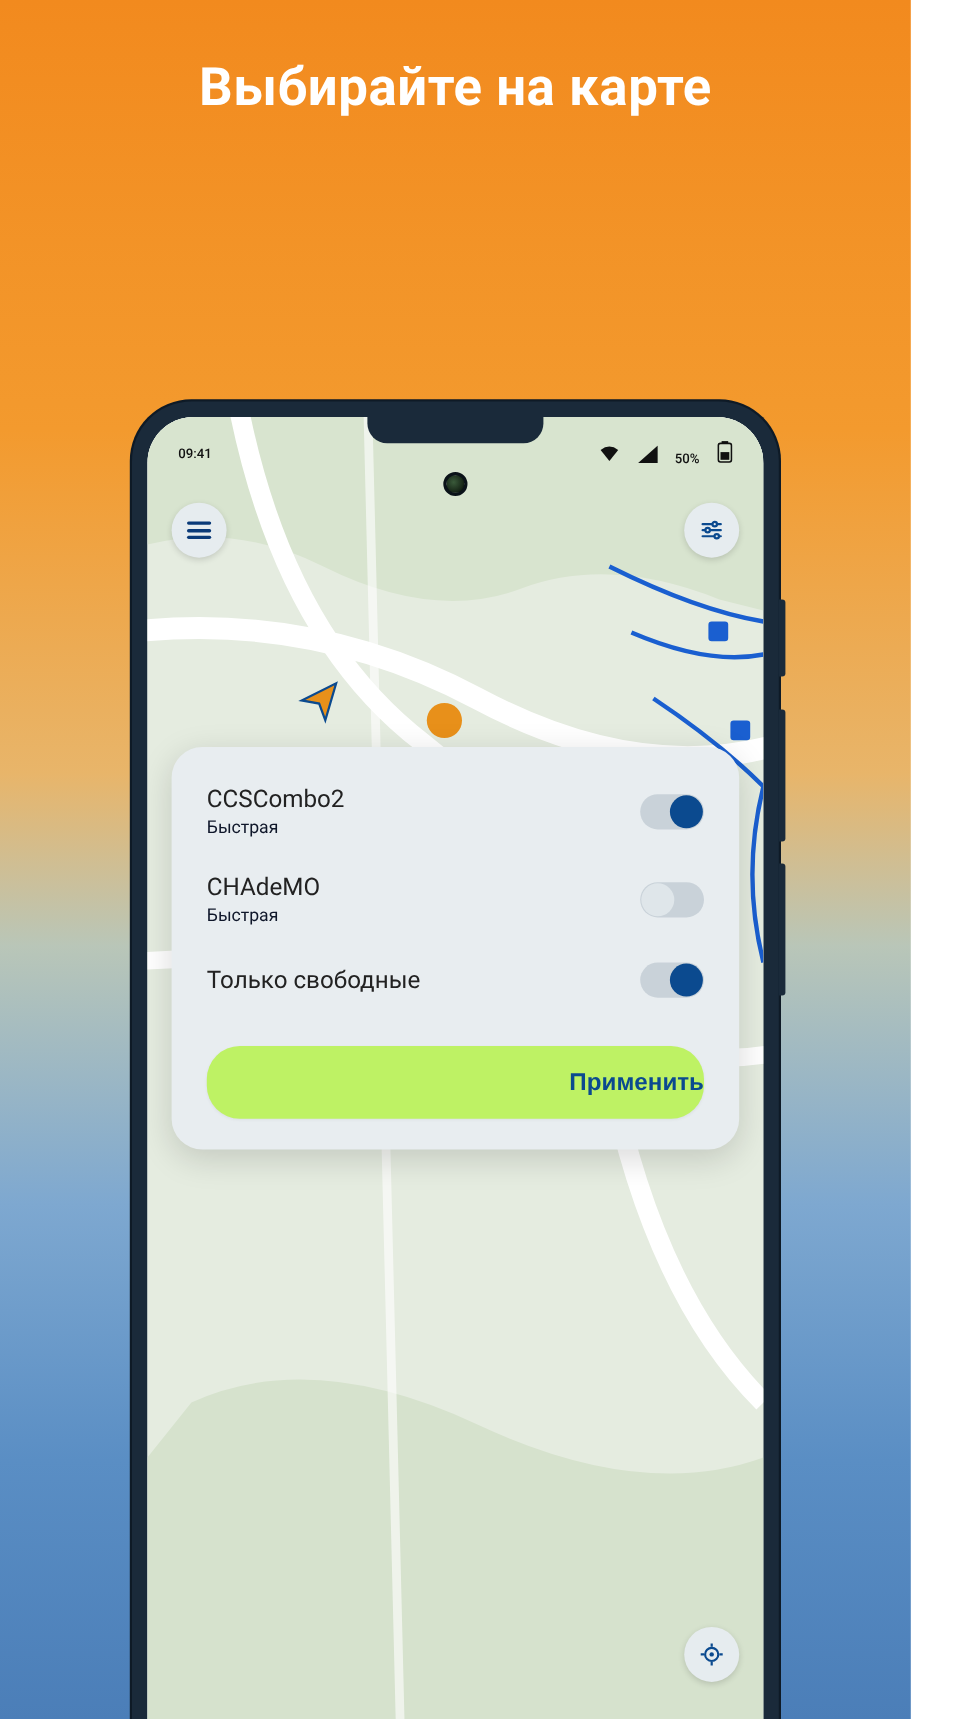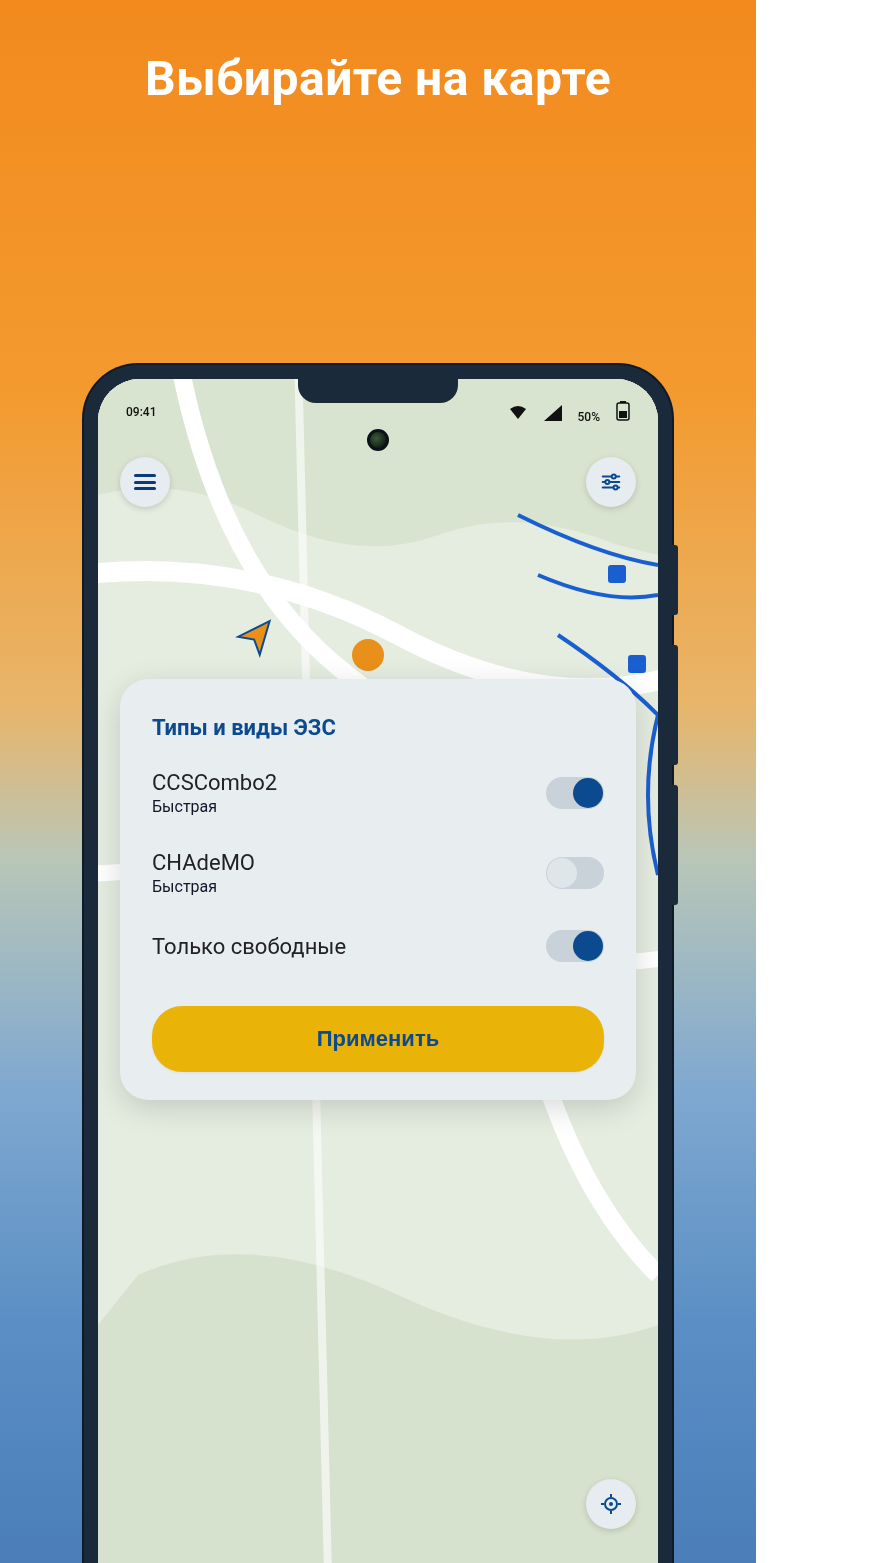--- a/index.html
+++ b/index.html
@@ -1,18 +1,18 @@
 <!DOCTYPE html>
 <html><head>
 <meta charset="utf-8">
 <style>
 * { margin: 0; padding: 0; box-sizing: border-box; }
 html, body { width: 880px; height: 1563px; overflow: hidden; font-family: -apple-system, BlinkMacSystemFont, 'Segoe UI', Roboto, Arial, sans-serif; }
 .page-bg {
-  width: 756px; height: 1563px;
+  width: 828px; height: 1563px;
   background: linear-gradient(180deg, #f28a1e 0%, #f39a2e 25%, #e8b56a 45%, #b9c6b8 55%, #7ea8d0 70%, #5a8ec4 85%, #4b7eb8 100%);
   position: relative;
 }
 .hero { padding: 50px 58px 0 58px; color: #fff; text-align: left; }
 .hero-title { font-size: 48px; font-weight: 700; text-align: center; margin-bottom: 28px; letter-spacing: 0.5px; }
 .hero-desc { font-size: 28px; line-height: 1.55; font-weight: 400; }
 
 
 .phone-wrap { position: absolute; left: 50%; transform: translateX(-50%); top: 365px; width: 588px; height: 1220px; }
 .phone-shell {
@@ -77,21 +77,21 @@
 .opt-row { display: flex; justify-content: space-between; align-items: center; margin-bottom: 34px; }
 .opt-row:last-of-type { margin-bottom: 44px; }
 .opt-labels .main { font-size: 22px; color: #222; font-weight: 400; }
 .opt-labels .sub { font-size: 16px; margin-top: 2px; }
 .sub-slow { color: #1a5aa0; }
 .sub-fast { color: #0f172a; }
 .toggle { width: 58px; height: 32px; background: #c9d2d9; border-radius: 16px; position: relative; }
 .toggle .knob { position: absolute; width: 30px; height: 30px; border-radius: 50%; top: 1px; transition: none; }
 .toggle.on .knob { right: 1px; background: #0b4a8f; }
 .toggle.off .knob { left: 1px; background: #dfe6ea; }
-.apply-btn { width: 100%; background: #eab308; border: none; border-radius: 30px; padding: 20px 0; font-size: 22px; font-weight: 600; color: #0b4a8f; box-shadow: 0 1px 3px rgba(0,0,0,0.06); }
+.apply-btn { width: 100%; background: #bef264; border: none; border-radius: 30px; padding: 20px 0; font-size: 22px; font-weight: 600; color: #0b4a8f; box-shadow: 0 1px 3px rgba(0,0,0,0.06); text-align: right; }
 </style>
 </head>
 <body>
 
 <div class="page-bg">
   <div class="hero">
     <h1 class="hero-title">Выбирайте на карте</h1>
   </div>
 
   <div class="phone-wrap">
@@ -179,21 +179,20 @@
             <circle cx="12" cy="12" r="6" fill="none" stroke="#0b4a8f" stroke-width="2"></circle>
             <circle cx="12" cy="12" r="2" fill="#0b4a8f"></circle>
             <line x1="12" y1="2" x2="12" y2="5" stroke="#0b4a8f" stroke-width="2"></line>
             <line x1="12" y1="19" x2="12" y2="22" stroke="#0b4a8f" stroke-width="2"></line>
             <line x1="2" y1="12" x2="5" y2="12" stroke="#0b4a8f" stroke-width="2"></line>
             <line x1="19" y1="12" x2="22" y2="12" stroke="#0b4a8f" stroke-width="2"></line>
           </svg>
         </div>
 
         <div class="sheet">
-          <div class="sheet-title">Типы и виды ЭЗС</div>
 
 
           <div class="opt-row">
             <div class="opt-labels">
               <div class="main">CCSCombo2</div>
               <div class="sub sub-fast">Быстрая</div>
             </div>
             <div class="toggle on">
                 <div class="knob"></div>
               </div>

